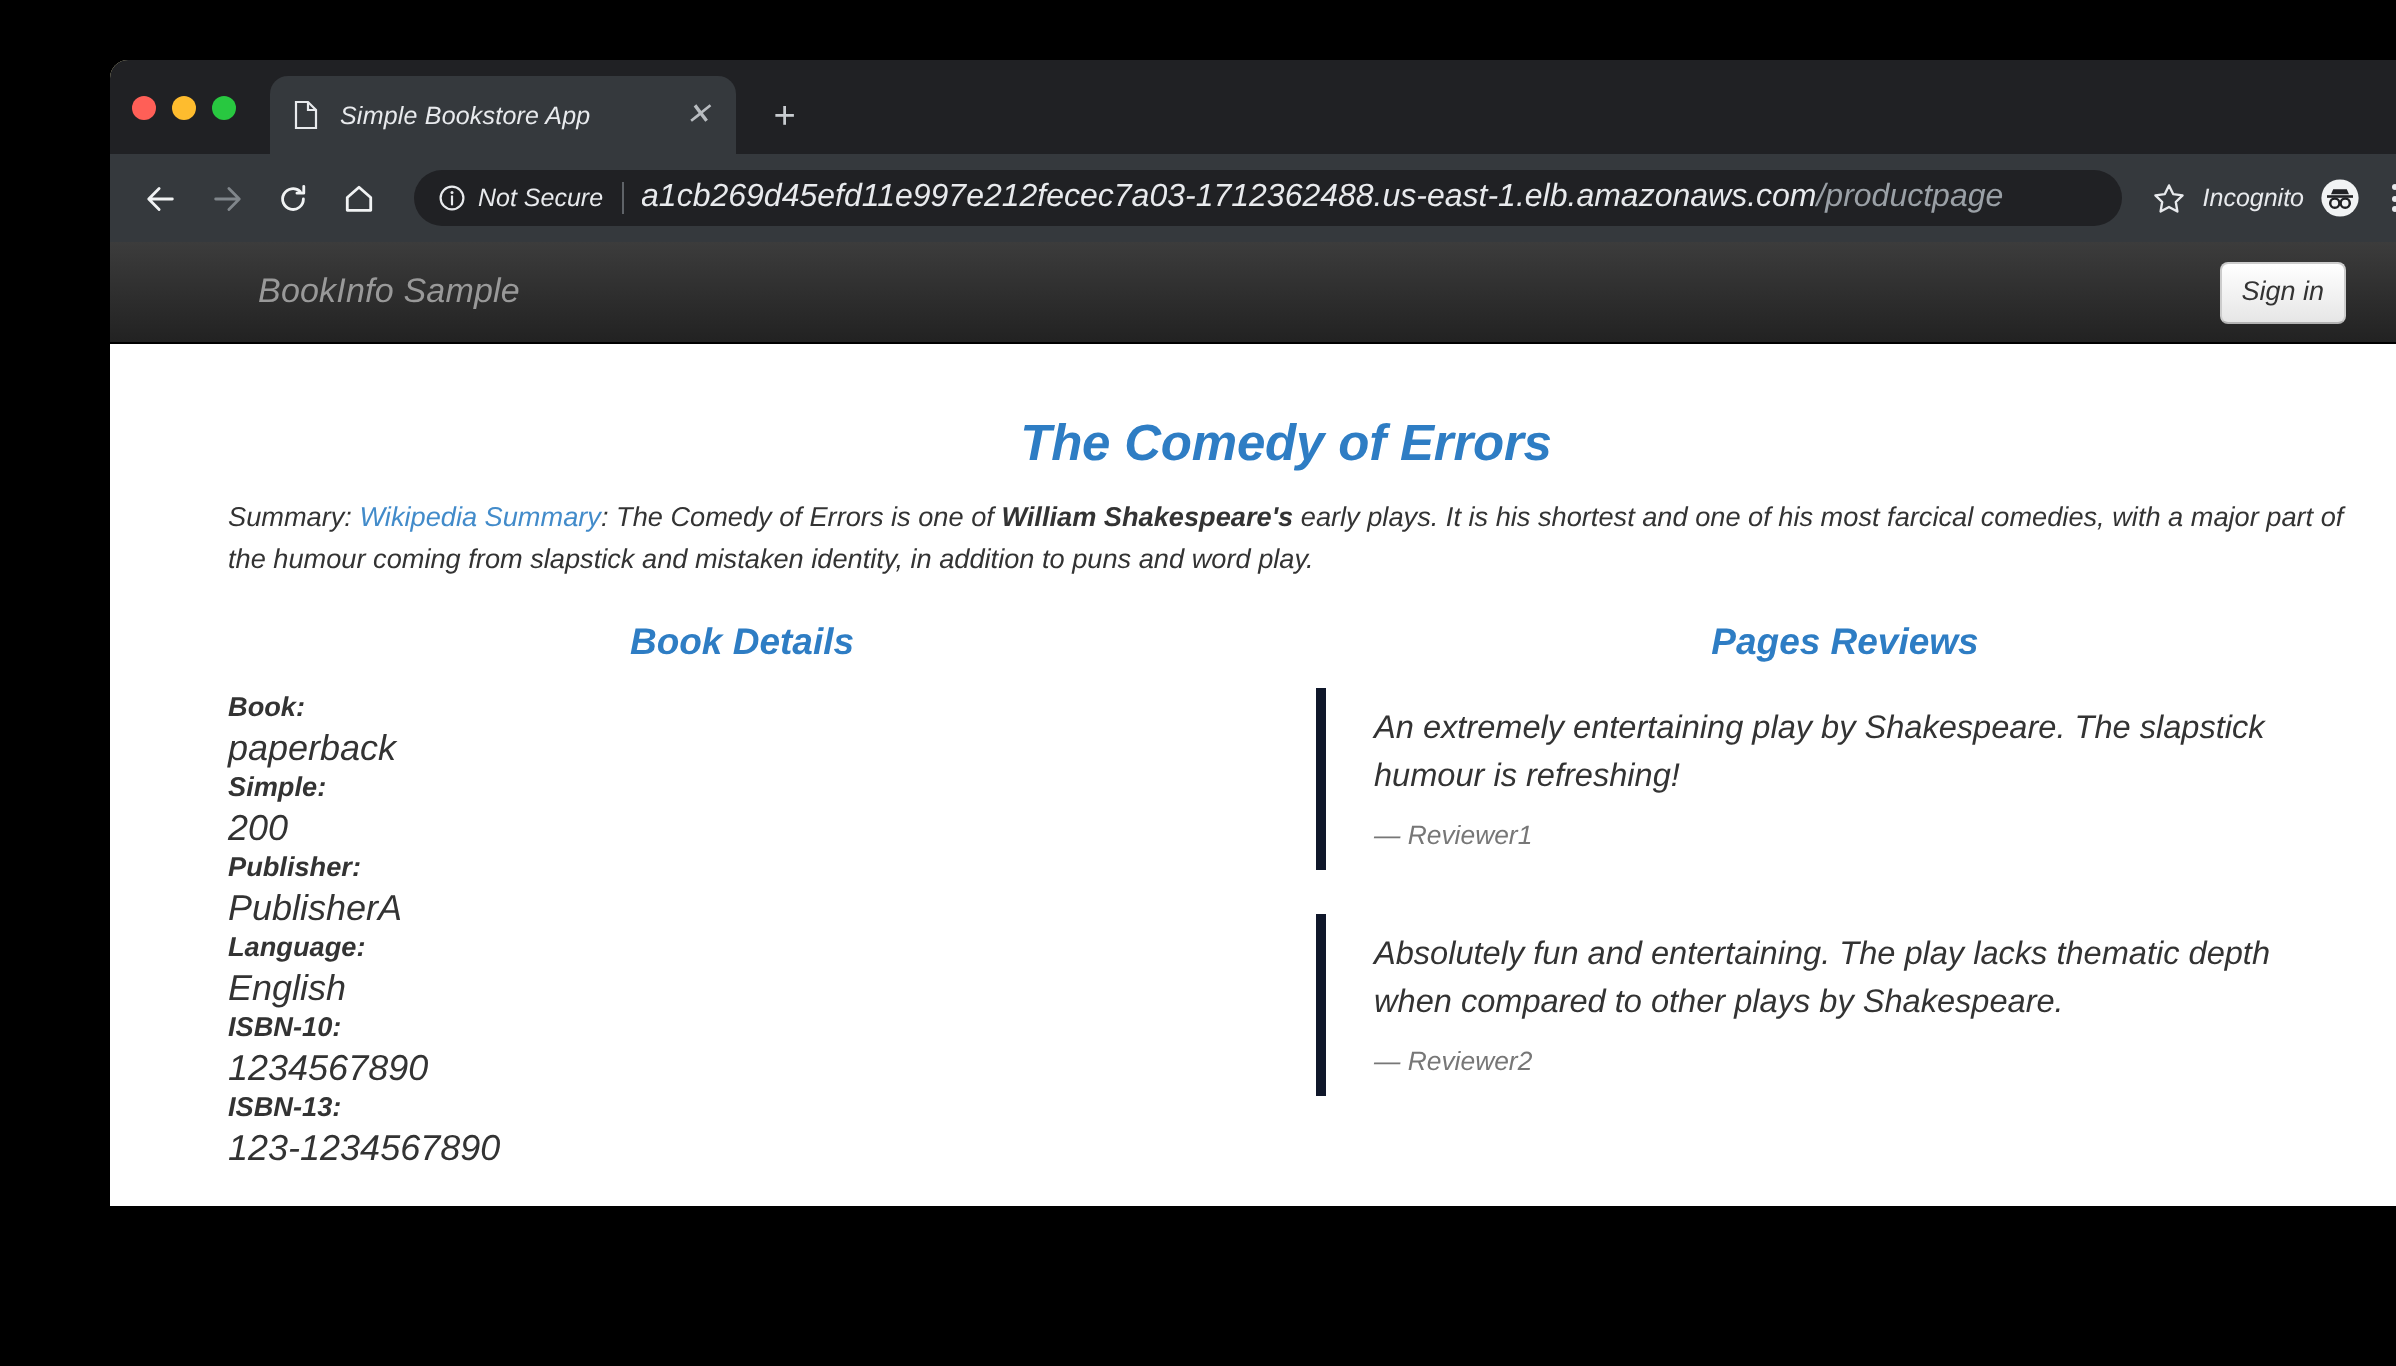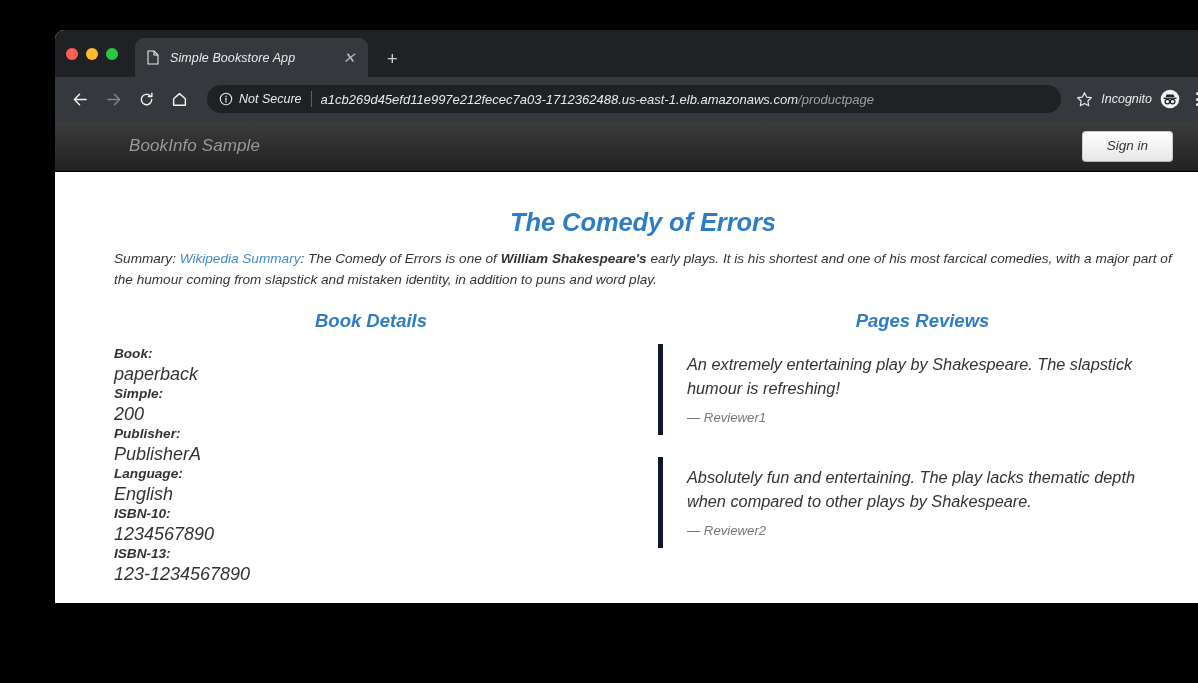--- a/index.html
+++ b/index.html
@@ -155,21 +155,21 @@
   .omnibox-divider {
     width: 1px;
     height: 16px;
     background: #5f6368;
     margin: 0 9px;
     flex: 0 0 auto;
   }
   .url-text {
     flex: 1 1 auto;
     color: #e8eaed;
-    font-size: 13px;
+    font-size: 16px;
     white-space: nowrap;
     overflow: hidden;
     min-width: 0;
   }
   .url-path { color: #9aa0a6; }
   .star-btn {
     width: 22px;
     height: 22px;
     flex: 0 0 auto;
     display: flex;
@@ -232,21 +232,21 @@
     top: 14px;
     color: #999999;
     font-size: 17px;
     line-height: 22px;
     letter-spacing: 0.1px;
   }
   .signin-btn {
     position: absolute;
     right: 58px;
     top: 10px;
-    padding: 5px 24px 6px;
+    padding: 5px 10px 6px;
     background: linear-gradient(to bottom, #ffffff 0%, #e6e6e6 100%);
     border: 1px solid #cccccc;
     border-bottom-color: #b3b3b3;
     border-radius: 4px;
     color: #333333;
     font-size: 13.5px;
     line-height: 18px;
   }
 
   

